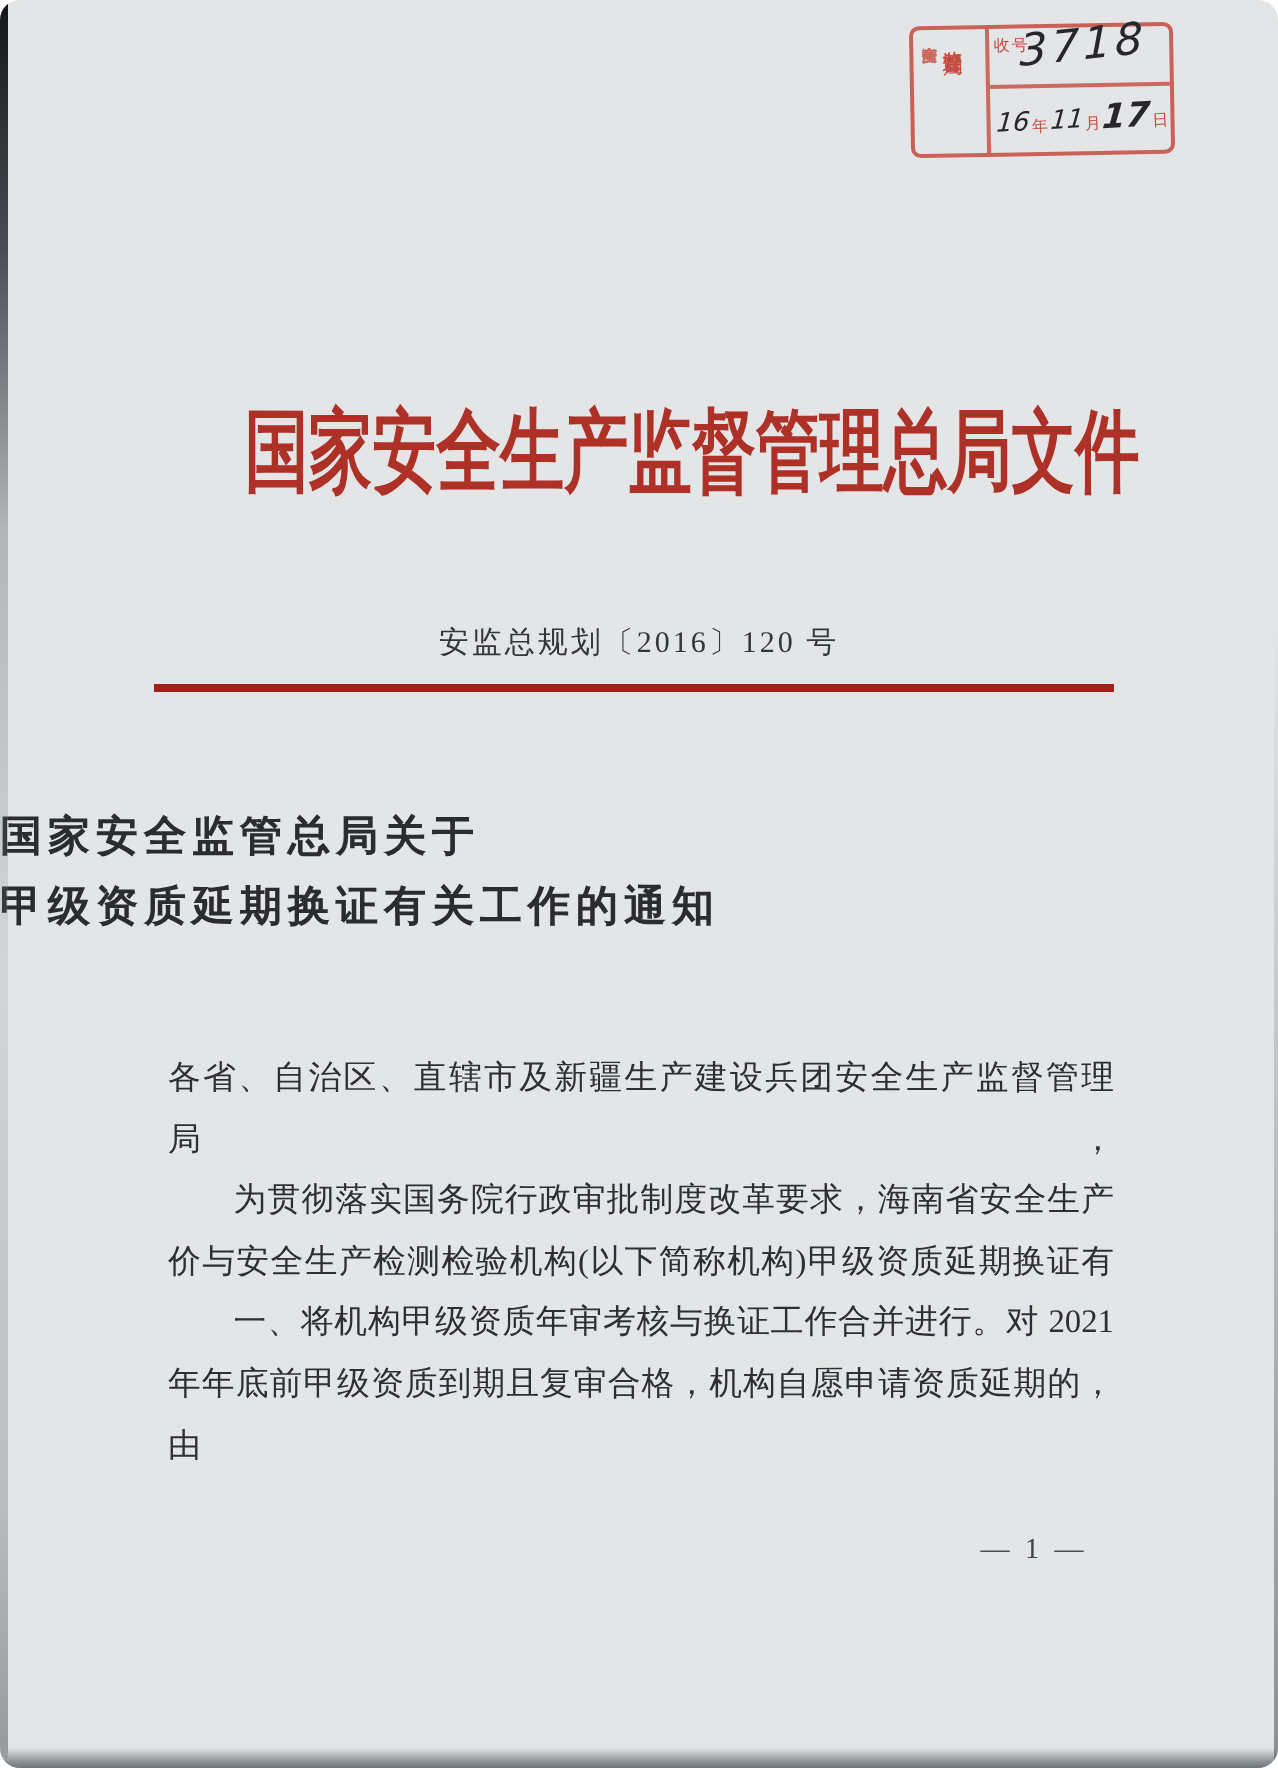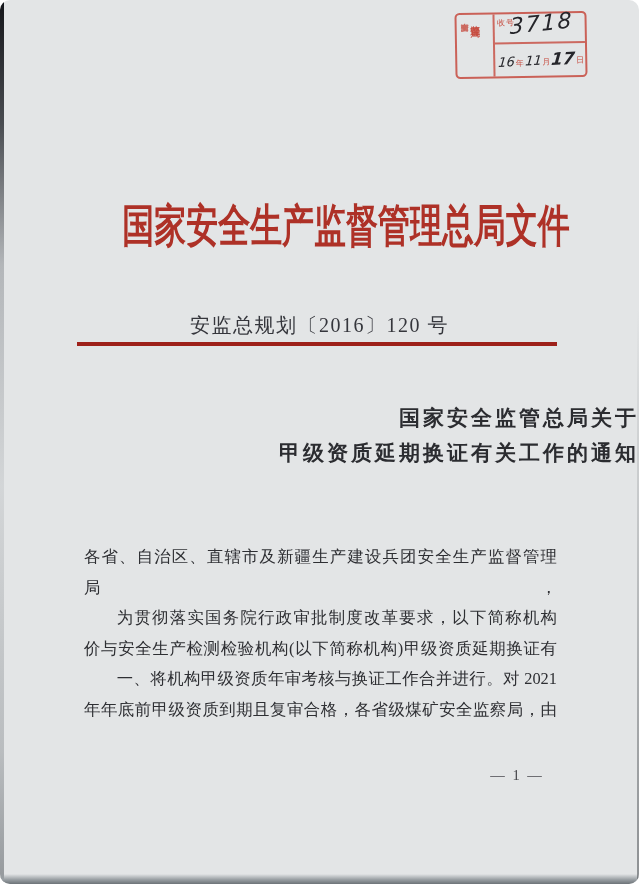--- a/index.html
+++ b/index.html
@@ -60,32 +60,32 @@
   .stamp-date-day{font-size:17px;font-weight:bold;}
   .stamp-unit{font-size:8px;color:#c64a3e;margin:4px 1px 0 1px;}
   
   .red-title{position:absolute;top:198px;left:0;width:100%;text-align:center;white-space:nowrap;padding-left:26px;}
   .red-title .inner{
     display:inline-block;font-size:45px;font-weight:700;color:#ae3127;
     line-height:56px;transform:scaleX(0.71);transform-origin:center;
   }
   .doc-number{
     position:absolute;top:312px;left:0;width:100%;text-align:center;
-    font-size:20px;letter-spacing:1.5px;color:#35363c;
+    font-size:15px;letter-spacing:1.5px;color:#35363c;
   }
   .red-rule{position:absolute;top:342px;left:77px;width:480px;height:4px;background:#9e211a;}
   
   .subject{
-    position:absolute;top:401px;left:0;width:100%;text-align:right;
+    position:absolute;top:401px;left:0;width:100%;text-align:left;
     font-size:21px;font-weight:700;color:#2b2c30;line-height:35px;letter-spacing:3px;
   }
   
   .body-text{
     position:absolute;top:524px;left:84px;width:473px;
-    font-size:16.4px;line-height:30.6px;color:#2e2f33;text-align:justify;margin-top:18px;
+    font-size:16.4px;line-height:30.6px;color:#2e2f33;text-align:justify;
   }
   .bline{white-space:nowrap;}
   .bline.stretch{white-space:normal;text-align:justify;text-align-last:justify;}
   .bline.indent{text-indent:2em;}
   .page-num{
     position:absolute;top:767px;left:457px;width:120px;text-align:center;
     font-size:14.5px;letter-spacing:2px;color:#45464b;
   }
 </style>
 </head>
@@ -122,24 +122,24 @@
 
   <div class="red-rule"></div>
 
   <div class="subject">
     <div>国家安全监管总局关于</div>
     <div>甲级资质延期换证有关工作的通知</div>
   </div>
 
   <div class="body-text">
     <div class="bline stretch">各省、自治区、直辖市及新疆生产建设兵团安全生产监督管理局，</div>
-    <div class="bline stretch indent">为贯彻落实国务院行政审批制度改革要求，以下简称机构</div>
+    <div class="bline stretch indent">为贯彻落实国务院行政审批制度改革要求，海南省安全生产</div>
     <div class="bline stretch">价与安全生产检测检验机构(以下简称机构)甲级资质延期换证有</div>
     <div class="bline stretch indent">一、将机构甲级资质年审考核与换证工作合并进行。对 2021</div>
-    <div class="bline stretch">年年底前甲级资质到期且复审合格，各省级煤矿安全监察局，由</div>
+    <div class="bline stretch">年年底前甲级资质到期且复审合格，机构自愿申请资质延期的，由</div>
   </div>
 
   <div class="page-num">— 1 —</div>
 
   <div class="edge-left"></div>
   <div class="edge-bottom"></div>
   <div class="edge-right"></div>
 </div>
 
 </body></html>

